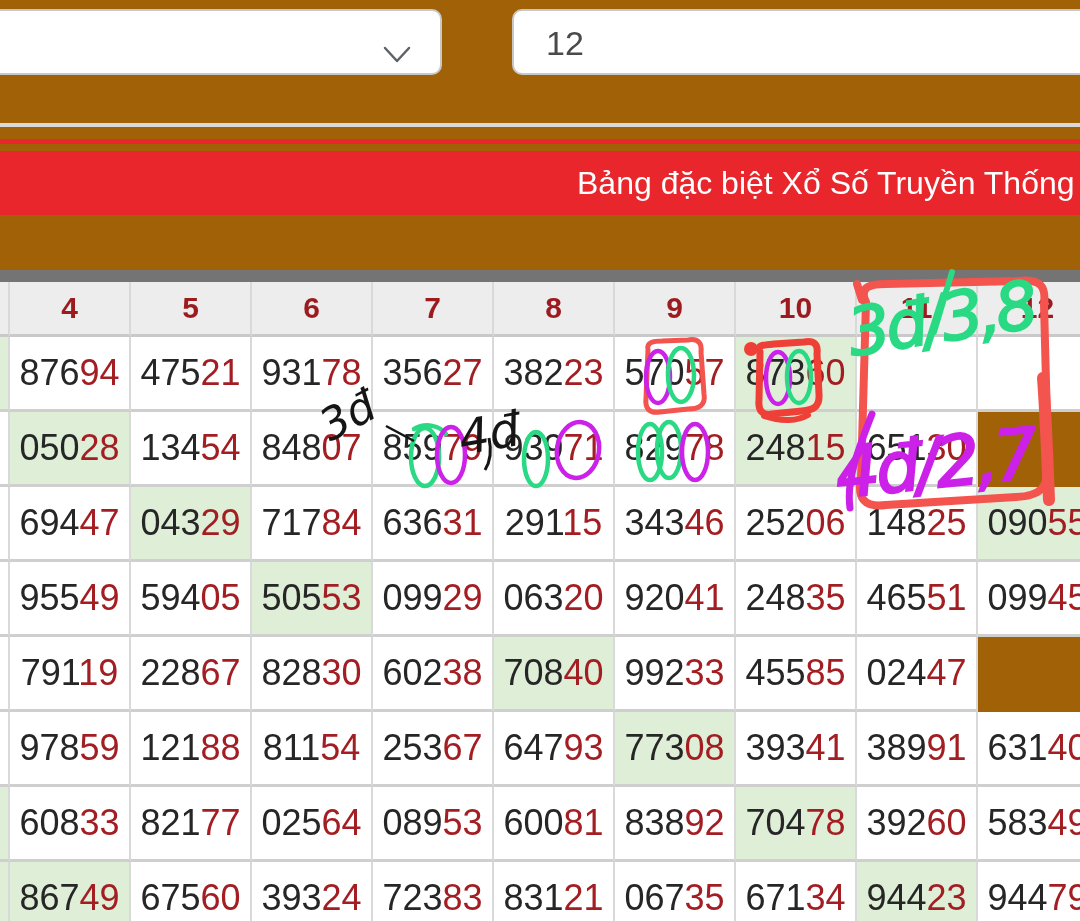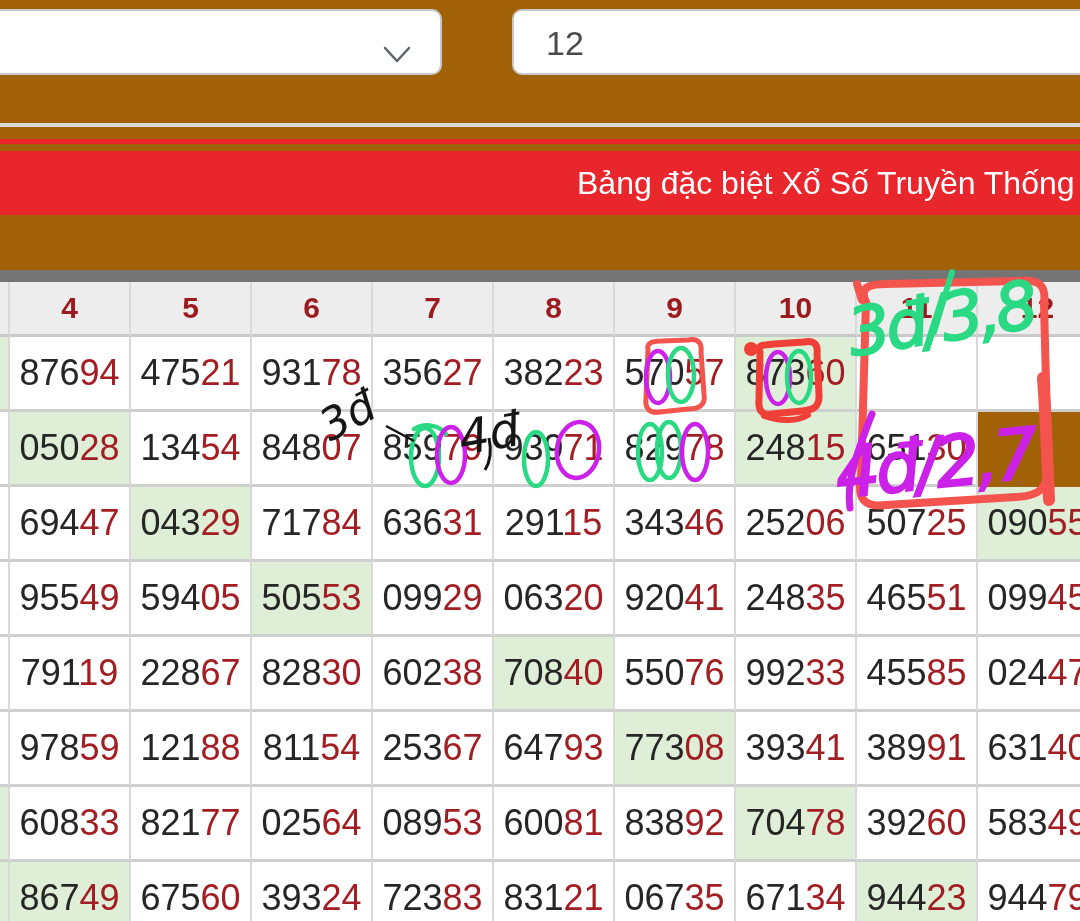--- a/index.html
+++ b/index.html
@@ -98,21 +98,21 @@
         </div>
         <div class="trow brow">
           <div class="cell sliver"></div>
           <div class="cell"><span class="d3">694</span><span class="d2">47</span></div>
           <div class="cell hl"><span class="d3">043</span><span class="d2">29</span></div>
           <div class="cell"><span class="d3">717</span><span class="d2">84</span></div>
           <div class="cell"><span class="d3">636</span><span class="d2">31</span></div>
           <div class="cell"><span class="d3">291</span><span class="d2">15</span></div>
           <div class="cell"><span class="d3">343</span><span class="d2">46</span></div>
           <div class="cell"><span class="d3">252</span><span class="d2">06</span></div>
-          <div class="cell"><span class="d3">507</span><span class="d2">25</span></div>
+          <div class="cell"><span class="d3">148</span><span class="d2">25</span></div>
           <div class="cell hl"><span class="d3">090</span><span class="d2">55</span></div>
         </div>
         <div class="trow brow">
           <div class="cell sliver"></div>
           <div class="cell"><span class="d3">955</span><span class="d2">49</span></div>
           <div class="cell"><span class="d3">594</span><span class="d2">05</span></div>
           <div class="cell hl"><span class="d3">505</span><span class="d2">53</span></div>
           <div class="cell"><span class="d3">099</span><span class="d2">29</span></div>
           <div class="cell"><span class="d3">063</span><span class="d2">20</span></div>
           <div class="cell"><span class="d3">920</span><span class="d2">41</span></div>
@@ -120,21 +120,20 @@
           <div class="cell"><span class="d3">465</span><span class="d2">51</span></div>
           <div class="cell"><span class="d3">099</span><span class="d2">45</span></div>
         </div>
         <div class="trow brow">
           <div class="cell sliver"></div>
           <div class="cell"><span class="d3">791</span><span class="d2">19</span></div>
           <div class="cell"><span class="d3">228</span><span class="d2">67</span></div>
           <div class="cell"><span class="d3">828</span><span class="d2">30</span></div>
           <div class="cell"><span class="d3">602</span><span class="d2">38</span></div>
           <div class="cell hl"><span class="d3">708</span><span class="d2">40</span></div>
-          <div class="cell"><span class="d3">550</span><span class="d2">76</span></div>
           <div class="cell"><span class="d3">992</span><span class="d2">33</span></div>
           <div class="cell"><span class="d3">455</span><span class="d2">85</span></div>
           <div class="cell"><span class="d3">024</span><span class="d2">47</span></div>
         </div>
         <div class="trow brow">
           <div class="cell sliver"></div>
           <div class="cell"><span class="d3">978</span><span class="d2">59</span></div>
           <div class="cell"><span class="d3">121</span><span class="d2">88</span></div>
           <div class="cell"><span class="d3">811</span><span class="d2">54</span></div>
           <div class="cell"><span class="d3">253</span><span class="d2">67</span></div>

